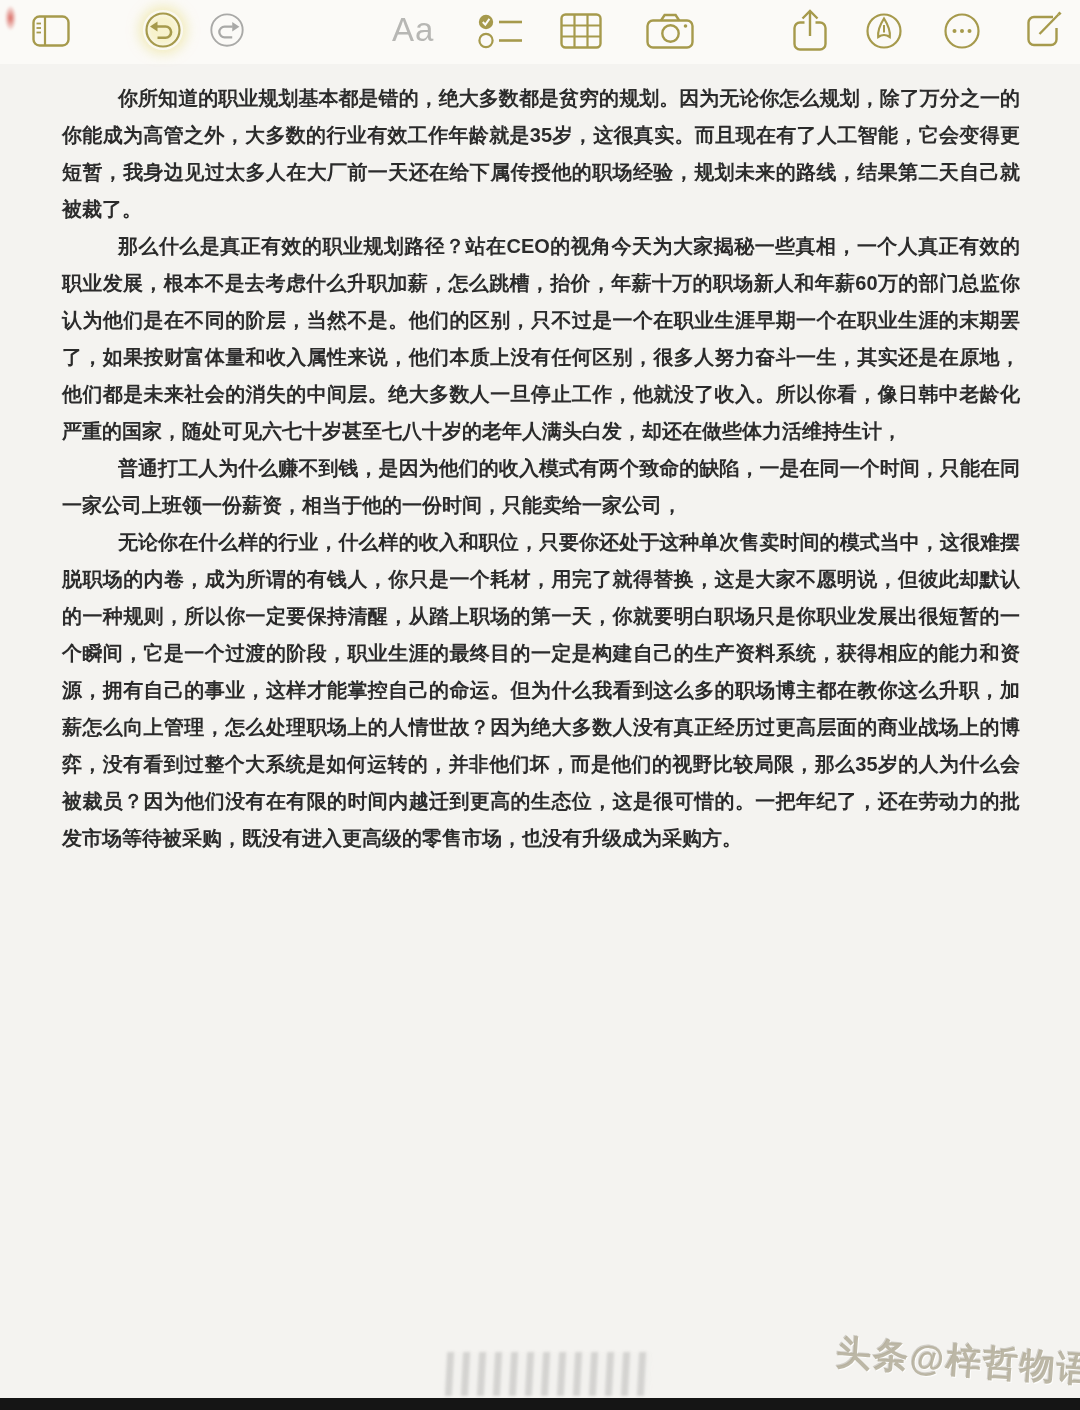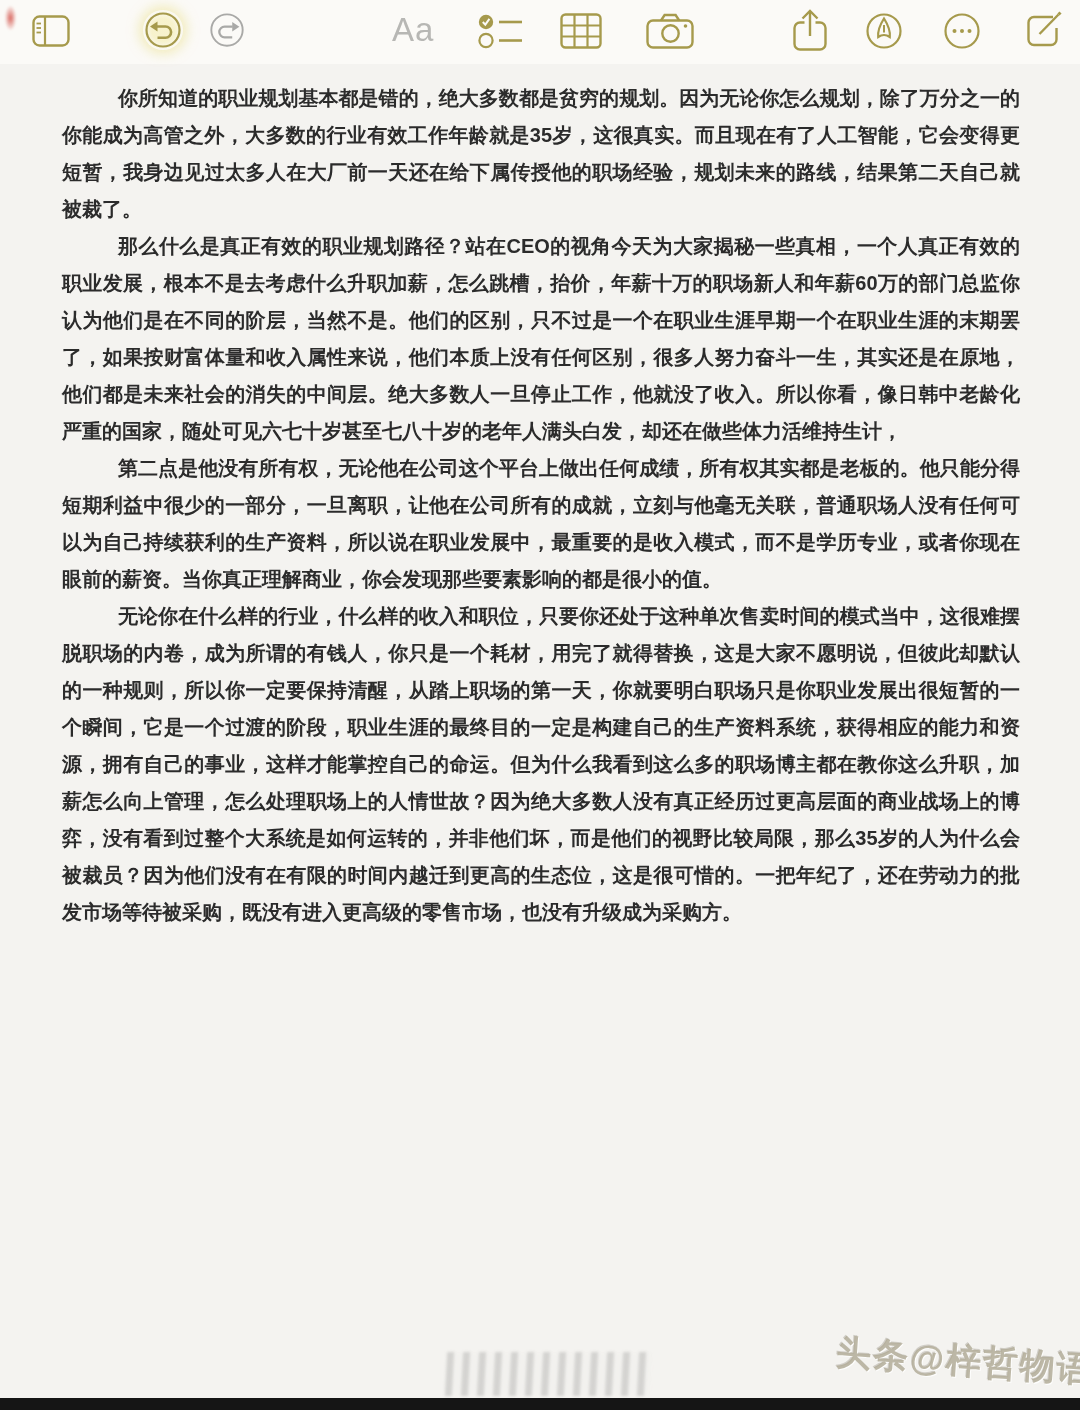--- a/index.html
+++ b/index.html
@@ -159,21 +159,21 @@
       <line x1="15.5" y1="24" x2="34.5" y2="4.5" stroke-width="2.4"></line>
       <line x1="34.5" y1="4.5" x2="36.5" y2="2.5" stroke-width="3"></line>
     </svg>
   </span>
 
 </div>
 
 <div class="note-body">
   <p>你所知道的职业规划基本都是错的，绝大多数都是贫穷的规划。因为无论你怎么规划，除了万分之一的你能成为高管之外，大多数的行业有效工作年龄就是35岁，这很真实。而且现在有了人工智能，它会变得更短暂，我身边见过太多人在大厂前一天还在给下属传授他的职场经验，规划未来的路线，结果第二天自己就被裁了。</p>
   <p>那么什么是真正有效的职业规划路径？站在CEO的视角今天为大家揭秘一些真相，一个人真正有效的职业发展，根本不是去考虑什么升职加薪，怎么跳槽，抬价，年薪十万的职场新人和年薪60万的部门总监你认为他们是在不同的阶层，当然不是。他们的区别，只不过是一个在职业生涯早期一个在职业生涯的末期罢了，如果按财富体量和收入属性来说，他们本质上没有任何区别，很多人努力奋斗一生，其实还是在原地，他们都是未来社会的消失的中间层。绝大多数人一旦停止工作，他就没了收入。所以你看，像日韩中老龄化严重的国家，随处可见六七十岁甚至七八十岁的老年人满头白发，却还在做些体力活维持生计，</p>
-  <p>第二点是他没有所有权，无论他在公司这个平台上做出任何成绩，所有权其实都是老板的。他只能分得短期利益中很少的一部分，一旦离职，让他在公司所有的成就，立刻与他毫无关联，普通职场人没有任何可以为自己持续获利的生产资料，所以说在职业发展中，最重要的是收入模式，而不是学历专业，或者你现在眼前的薪资。当你真正理解商业，你会发现那些要素影响的都是很小的值。</p>
+  <p>普通打工人为什么赚不到钱，是因为他们的收入模式有两个致命的缺陷，一是在同一个时间，只能在同一家公司上班领一份薪资，相当于他的一份时间，只能卖给一家公司，</p>
   <p>无论你在什么样的行业，什么样的收入和职位，只要你还处于这种单次售卖时间的模式当中，这很难摆脱职场的内卷，成为所谓的有钱人，你只是一个耗材，用完了就得替换，这是大家不愿明说，但彼此却默认的一种规则，所以你一定要保持清醒，从踏上职场的第一天，你就要明白职场只是你职业发展出很短暂的一个瞬间，它是一个过渡的阶段，职业生涯的最终目的一定是构建自己的生产资料系统，获得相应的能力和资源，拥有自己的事业，这样才能掌控自己的命运。但为什么我看到这么多的职场博主都在教你这么升职，加薪怎么向上管理，怎么处理职场上的人情世故？因为绝大多数人没有真正经历过更高层面的商业战场上的博弈，没有看到过整个大系统是如何运转的，并非他们坏，而是他们的视野比较局限，那么35岁的人为什么会被裁员？因为他们没有在有限的时间内越迁到更高的生态位，这是很可惜的。一把年纪了，还在劳动力的批发市场等待被采购，既没有进入更高级的零售市场，也没有升级成为采购方。</p>
 
 </div>
 
 <div class="smudge"></div>
 
 <div class="watermark">头条@梓哲物语</div>
 
 <div class="red-speck"></div>
 

